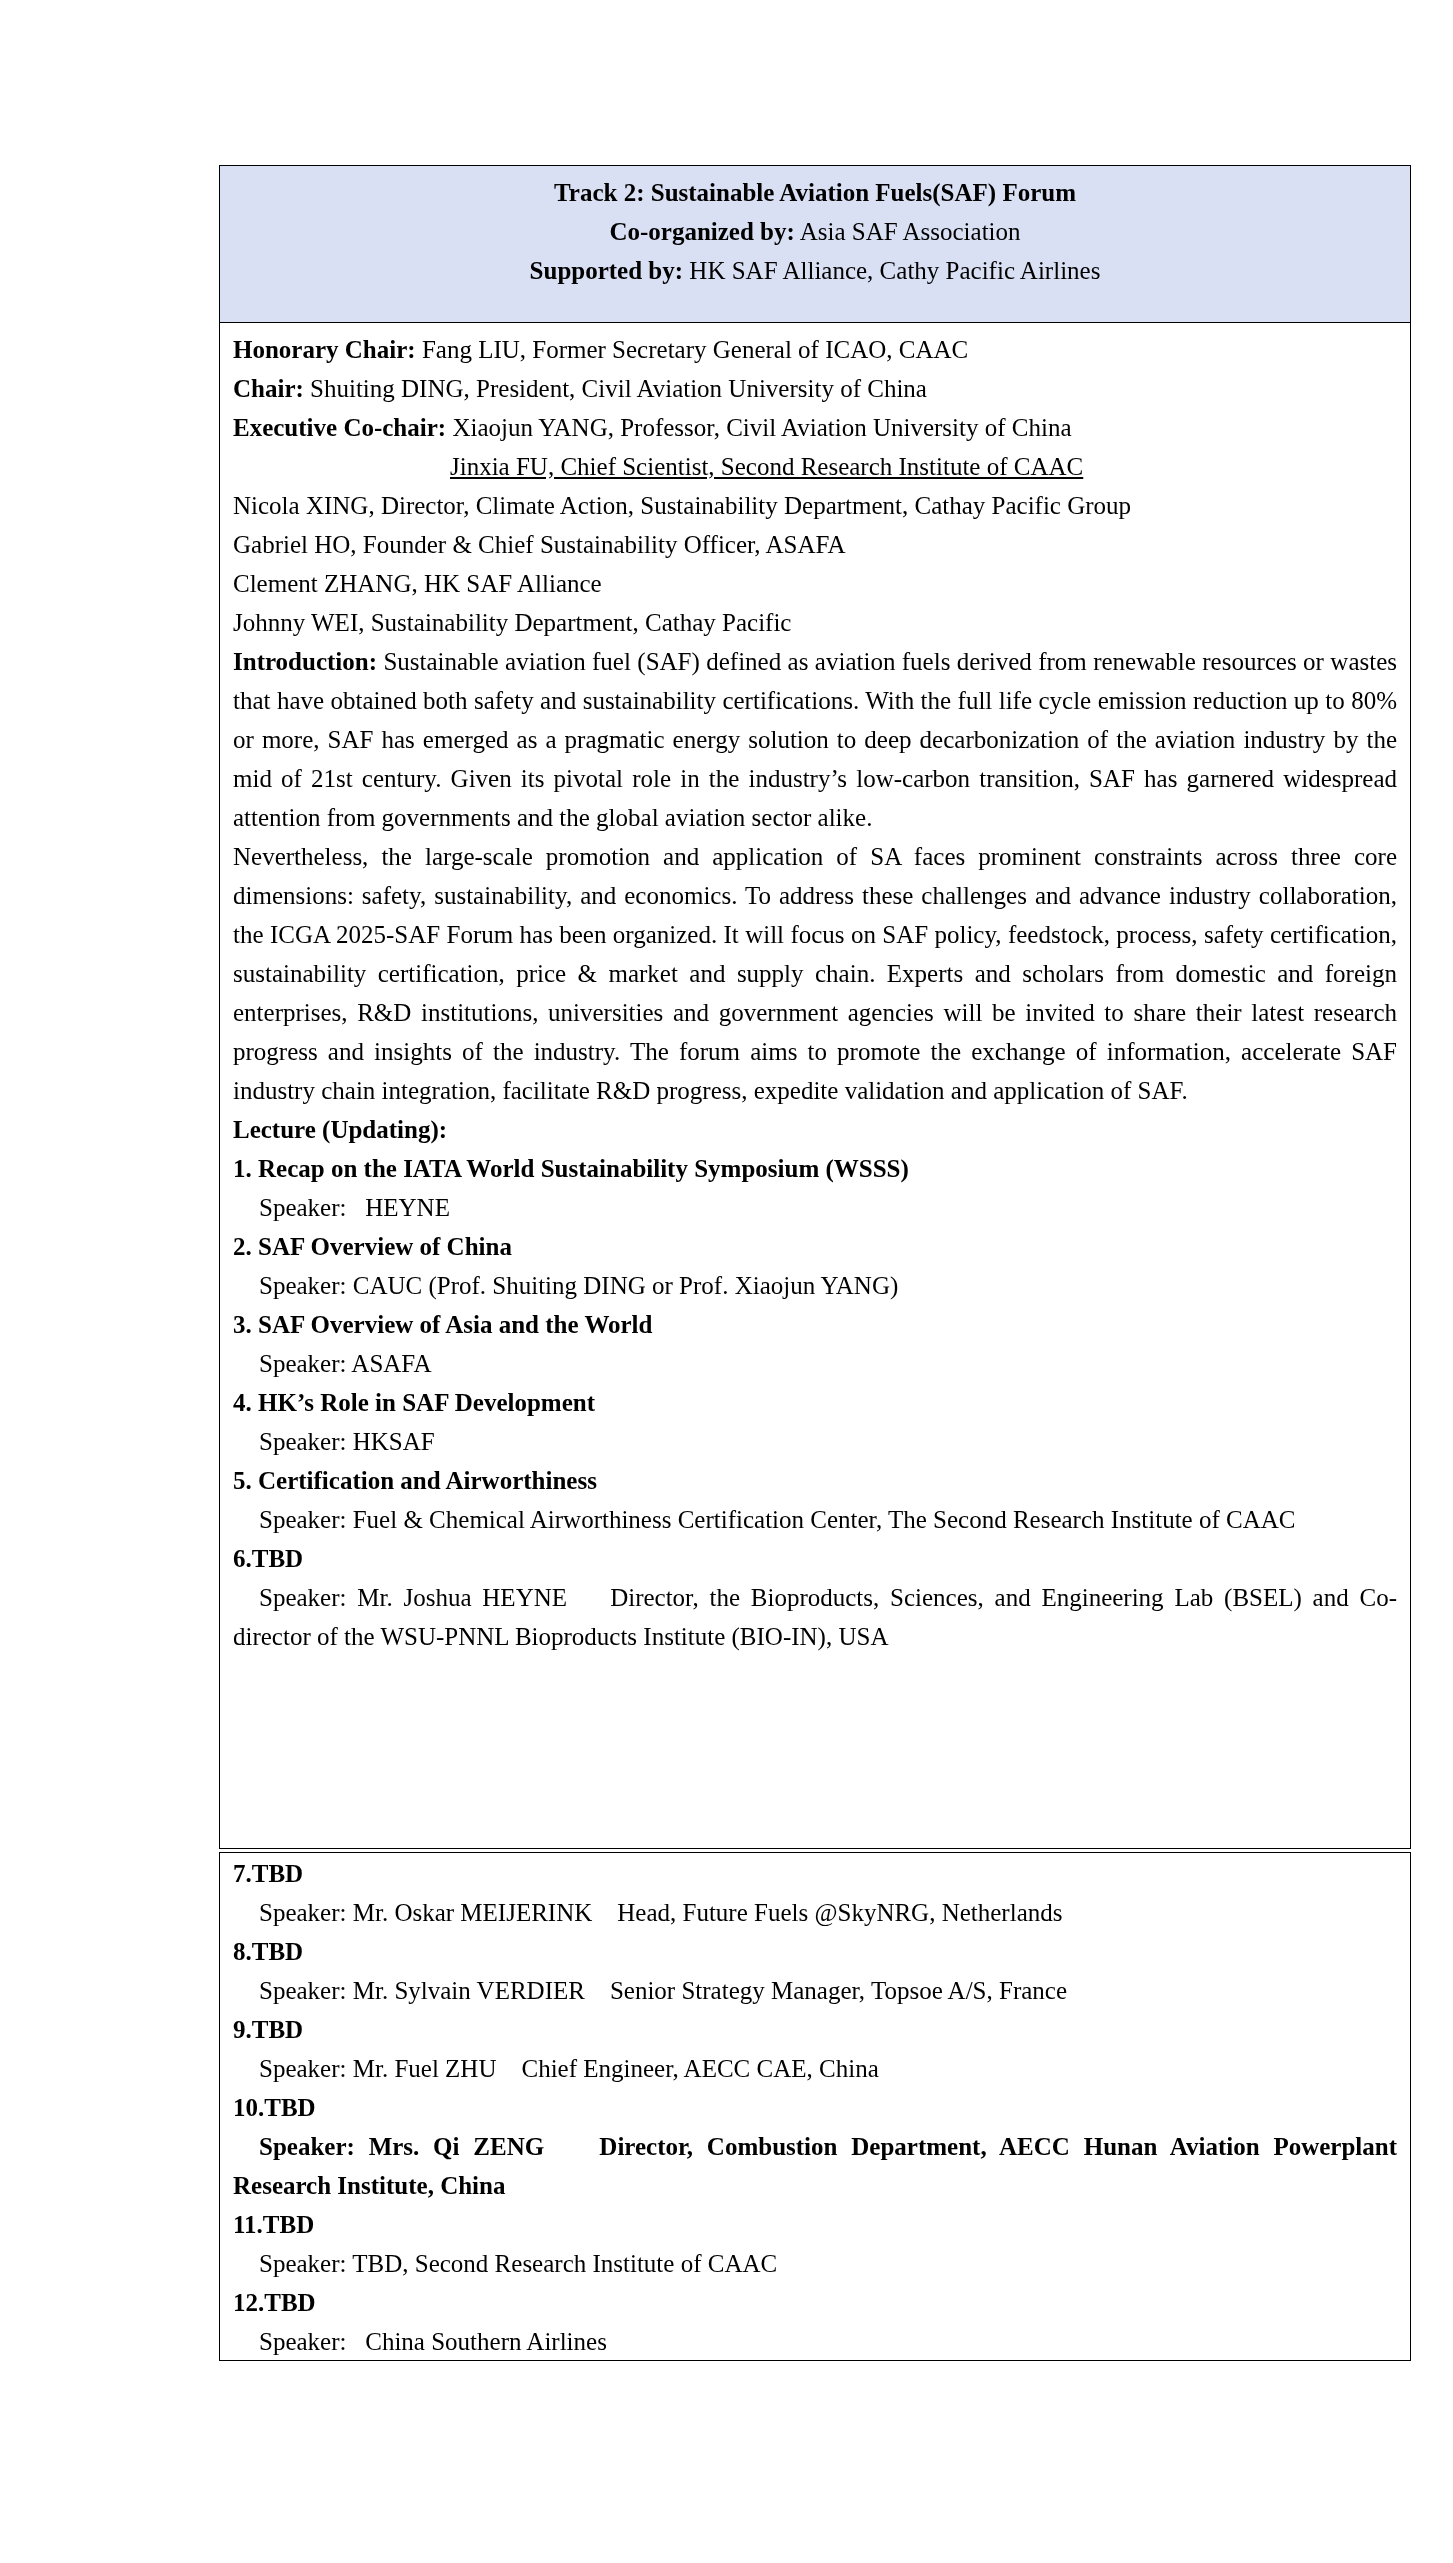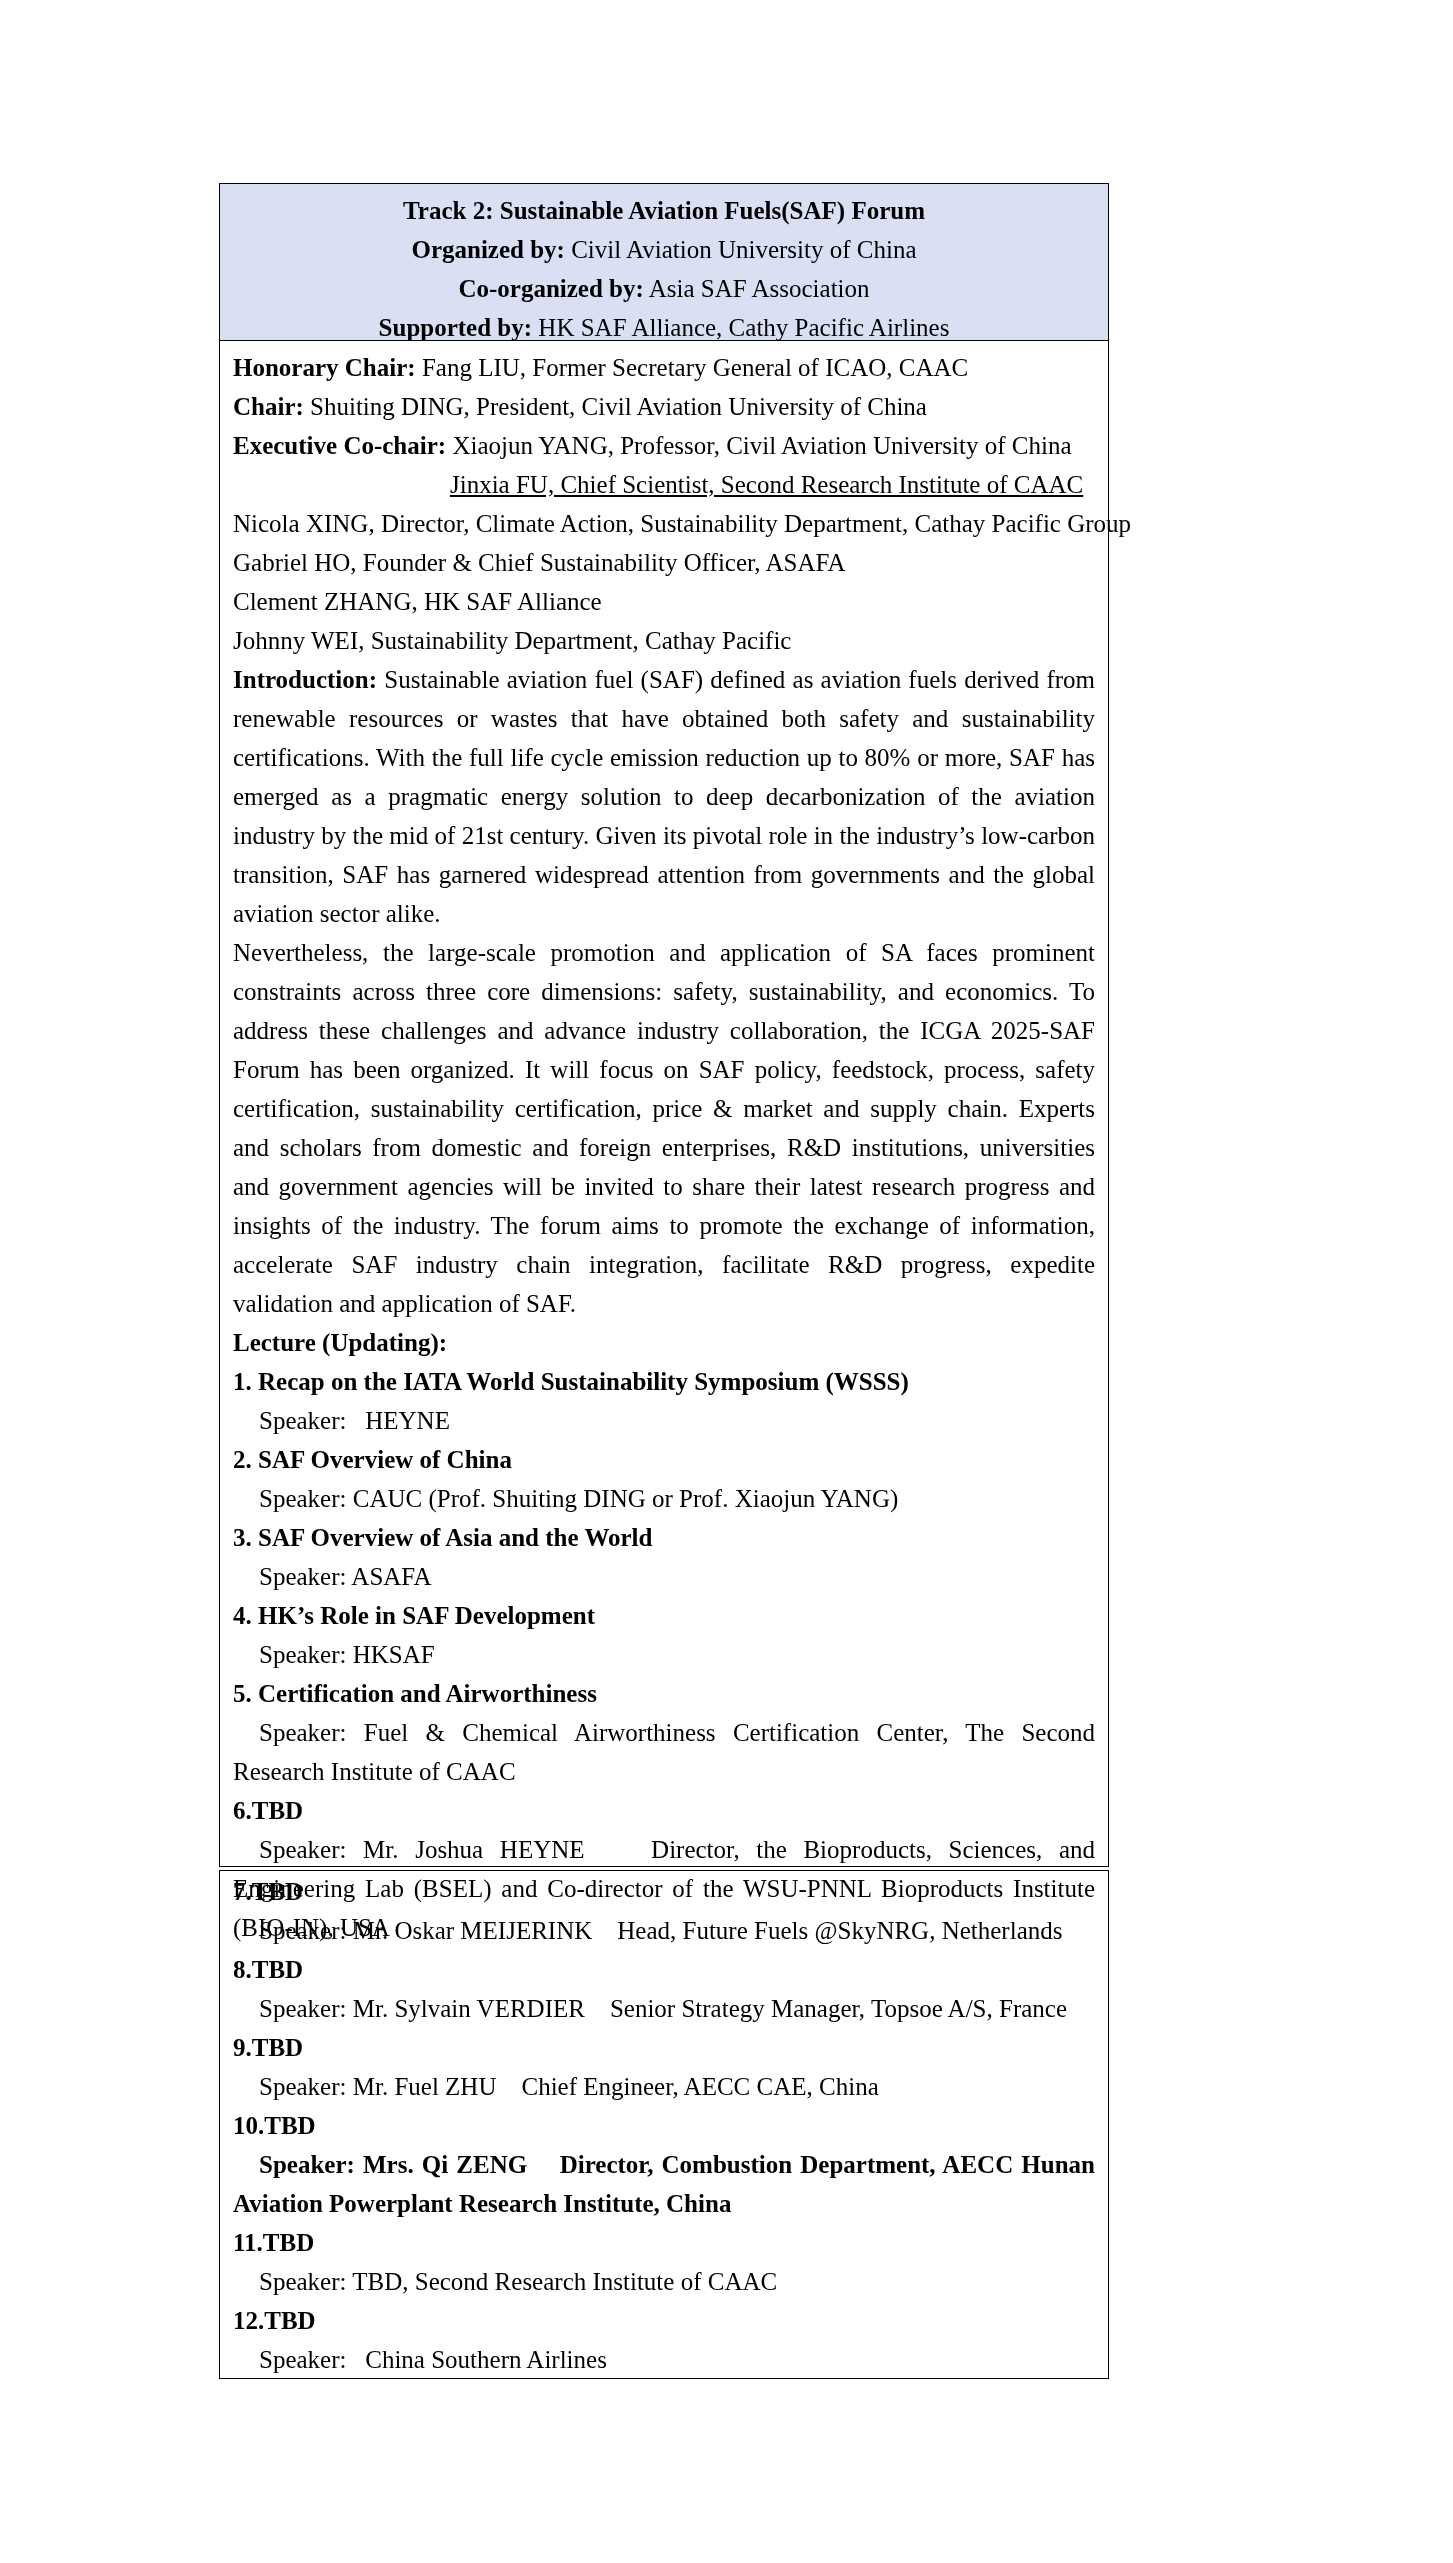--- a/index.html
+++ b/index.html
@@ -1,37 +1,36 @@
 <!DOCTYPE html>
 <html style="font-size:14.7px"><head>
 <meta charset="utf-8">
 <style>
   html, body { margin: 0; padding: 0; background: #ffffff; }
   body { width: 1454px; height: 2563px; position: relative; font-family: "Liberation Serif", serif; color: #000; }
-  .tbl { position: absolute; left: 219px; top: 183px; width: 890px; }
+  .tbl { position: absolute; left: 219px; top: 165px; width: 1192px; }
   .cell { border: 1.4px solid #000; box-sizing: border-box; }
   .hdr { background: #dae0f3; height: 158px; padding-top: 7.3px; text-align: center; font-size: 25px; line-height: 39px; }
   .row1 { border-top: none; height: 1526px; padding: 7px 13px 0 13px; font-size: 25px; line-height: 39px; }
   .gap { height: 2.7px; }
   .row2 { height: 509px; padding: 1.8px 13px 0 13px; font-size: 25px; line-height: 39px; }
   .line { white-space: nowrap; }
   .just { text-align: justify; text-align-last: left; }
   .b { font-weight: bold; }
   .ind { padding-left: 26px; }
   .exec2 { padding-left: 217px; text-decoration: underline; }
   .sp { white-space: pre; }
   p { margin: 0; }
 </style>
 </head>
 <body>
 
 <div class="tbl">
   <div class="cell hdr">
     <p class="b">Track 2: Sustainable Aviation Fuels(SAF) Forum</p>
-    <p><span class="b">Organized by:</span><span> Civil Aviation University of China</span></p>
     <p><span class="b">Co-organized by:</span><span> Asia SAF Association</span></p>
     <p><span class="b">Supported by:</span><span> HK SAF Alliance, Cathy Pacific Airlines</span></p>
   </div>
 
   <div class="cell row1">
     <p class="line"><span class="b">Honorary Chair:</span><span> Fang LIU, Former Secretary General of ICAO, CAAC</span></p>
     <p class="line"><span class="b">Chair:</span><span> Shuiting DING, President, Civil Aviation University of China</span></p>
     <p class="line"><span class="b">Executive Co-chair:</span><span> Xiaojun YANG, Professor, Civil Aviation University of China</span></p>
     <p class="line exec2">Jinxia FU, Chief Scientist, Second Research Institute of CAAC</p>
 

